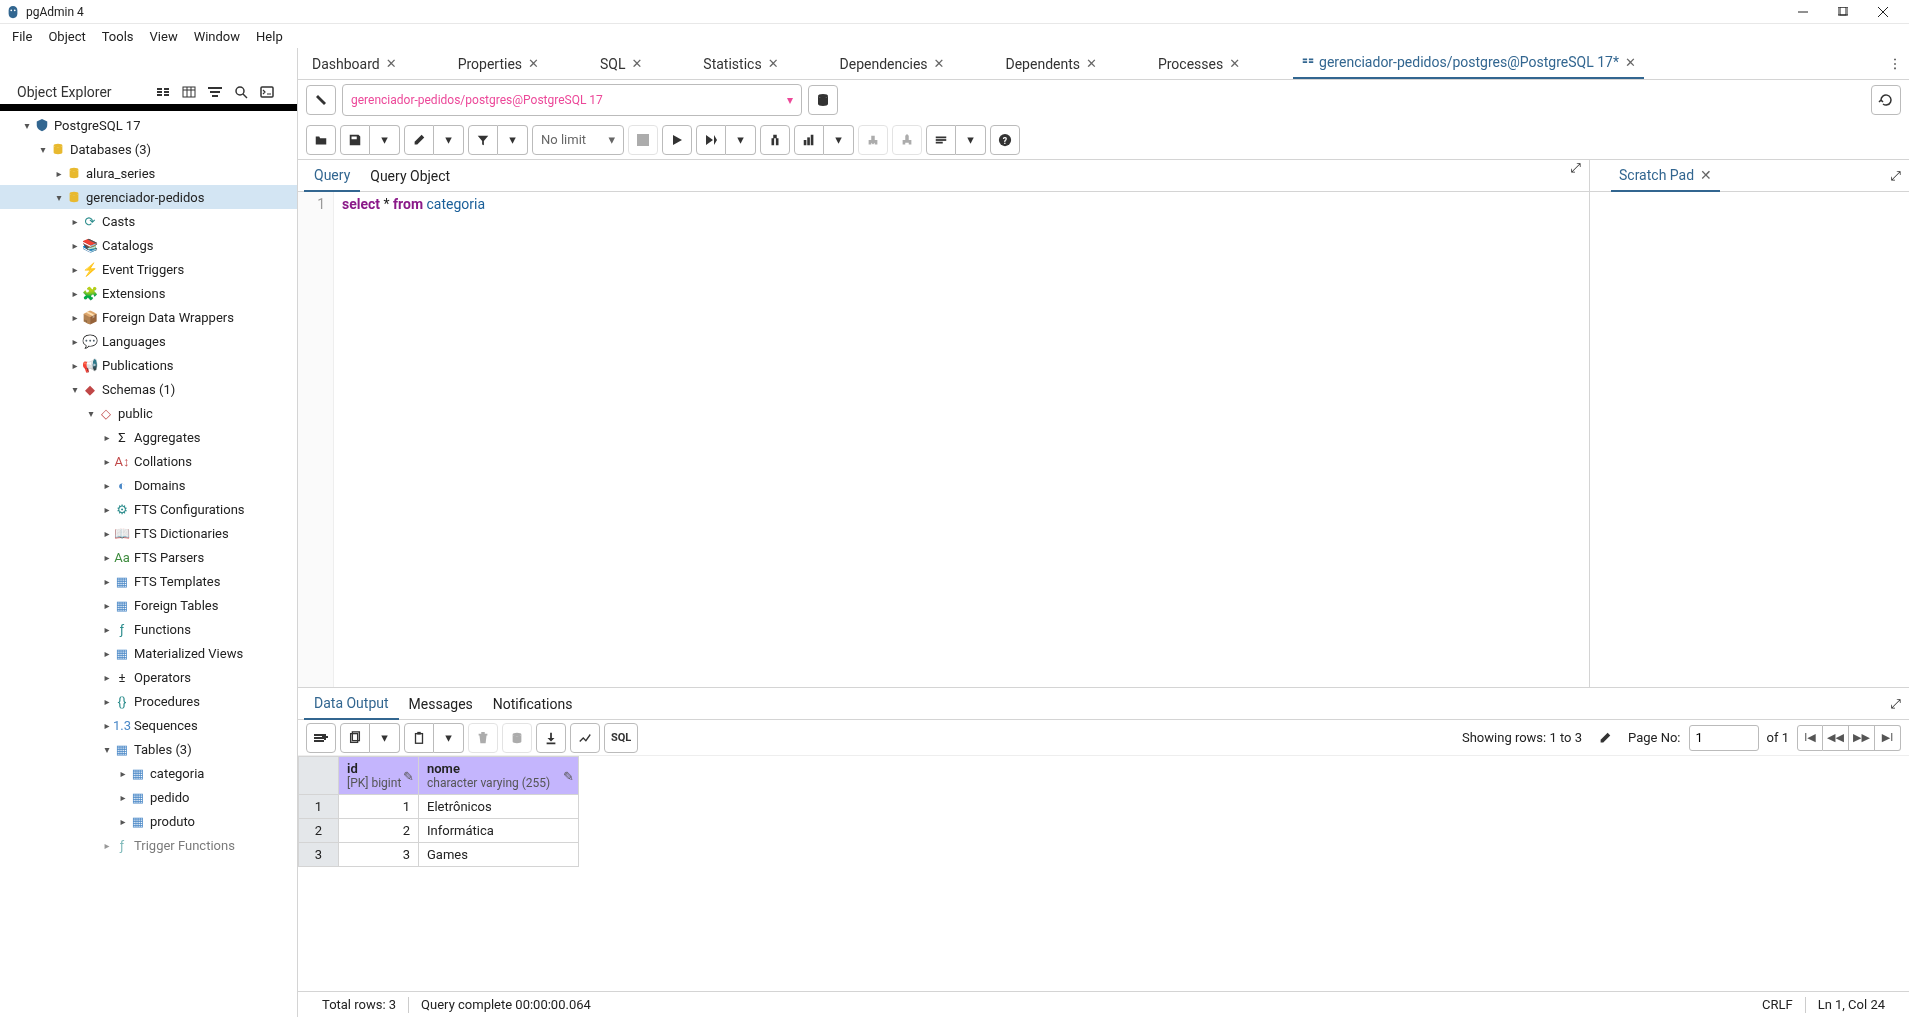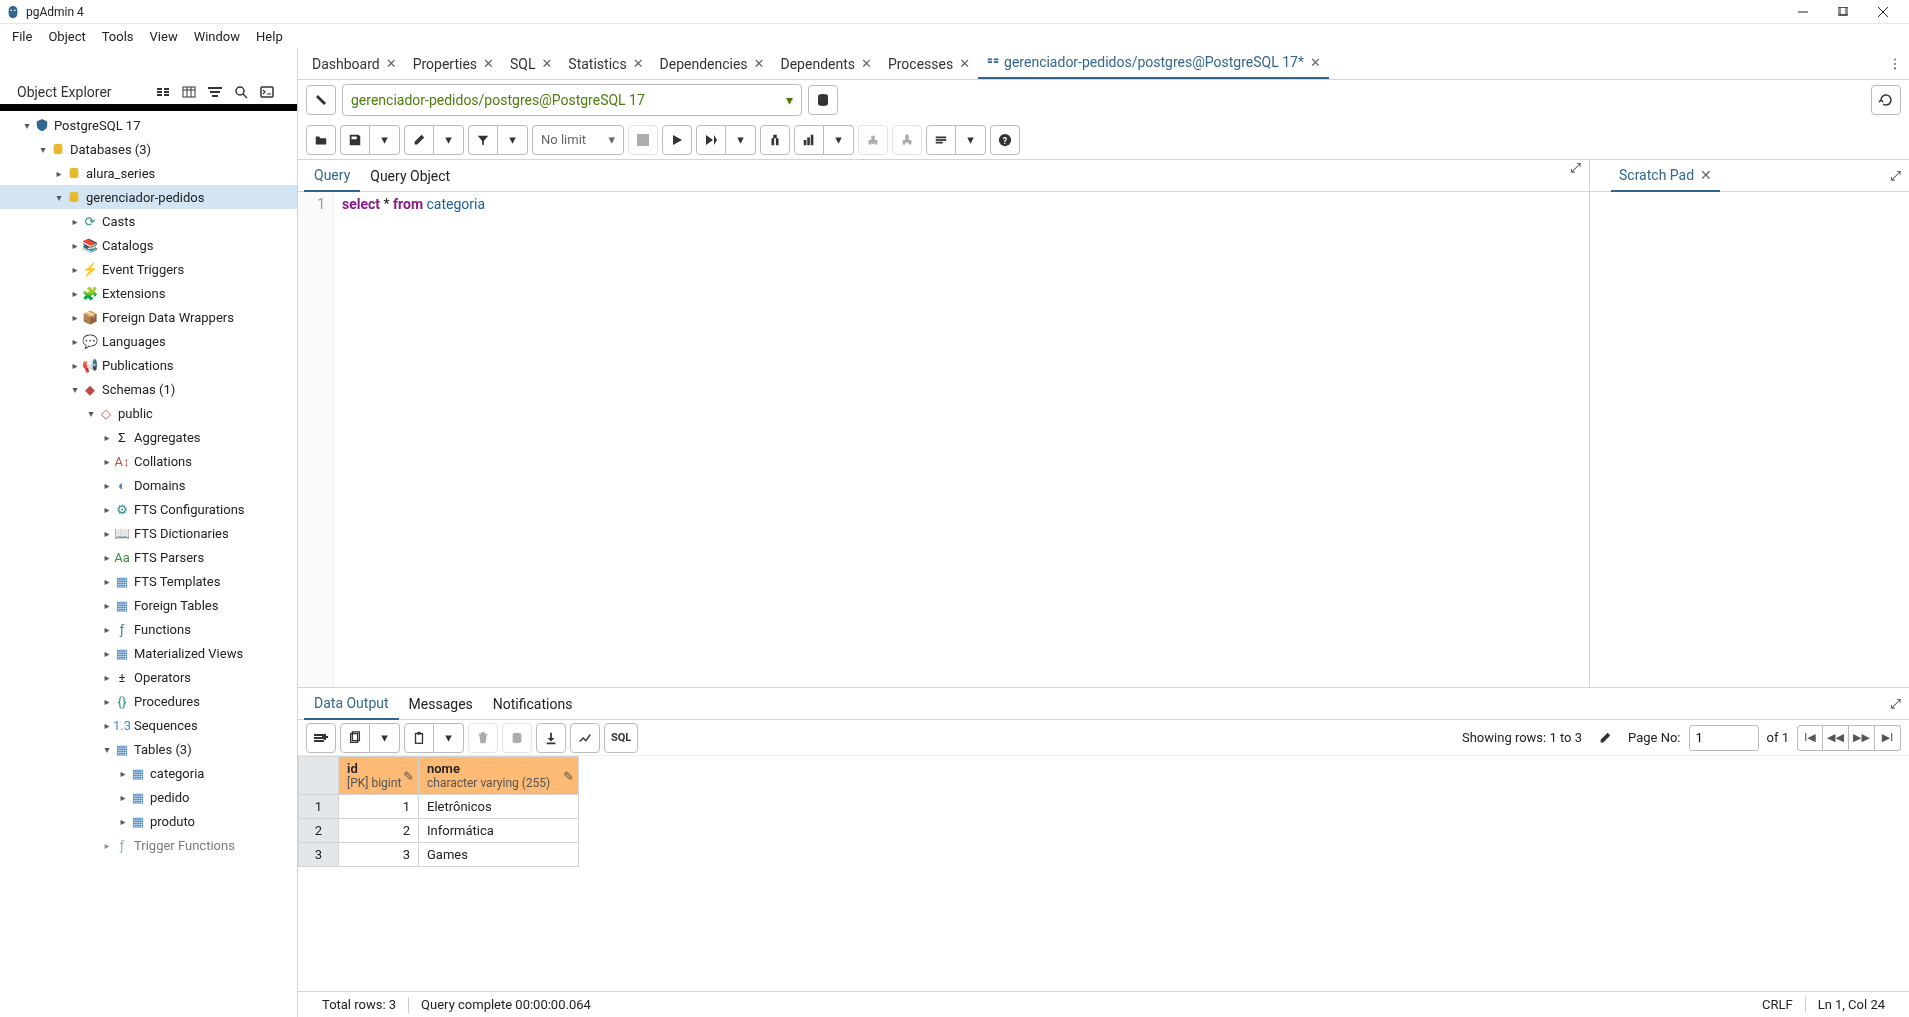--- a/index.html
+++ b/index.html
@@ -33,31 +33,31 @@
 
 
 .ind1 { padding-left: 20px; } .ind2 { padding-left: 36px; } .ind3 { padding-left: 52px; }
 .ind4 { padding-left: 68px; } .ind5 { padding-left: 84px; } .ind6 { padding-left: 100px; }
 .ind7 { padding-left: 116px; }
 
 
 .main { flex: 1; display: flex; flex-direction: column; min-width: 0; }
 
 
-.tabs { height: 32px; display: flex; align-items: center; border-bottom: 1px solid #d4d4d4; padding-left: 6px; overflow: hidden; }
+.tabs { height: 32px; display: flex; align-items: center; border-bottom: 1px solid #d4d4d4; padding-left: 6px; overflow: hidden; gap: 45px; }
 .tab { display: flex; align-items: center; padding: 0 8px; height: 32px; font-size: 14px; color: #333; white-space: nowrap; }
 .tab .close { margin-left: 6px; cursor: pointer; color: #666; font-size: 13px; }
 .tab.active { border-bottom: 3px solid #326690; color: #326690; }
 .tab .tabico { width: 14px; height: 14px; margin-right: 4px; }
 .tabs .more { margin-left: auto; width: 28px; height: 28px; display: flex; align-items: center; justify-content: center; cursor: pointer; }
 
 
 .connrow { height: 40px; display: flex; align-items: center; padding: 4px 8px; gap: 6px; }
 .connrow .conn-ico { width: 30px; height: 30px; border: 1px solid #bbb; border-radius: 4px; display: flex; align-items: center; justify-content: center; cursor: pointer; }
-.connselect { border: 1px solid #bbb; border-radius: 4px; height: 32px; display: flex; align-items: center; padding: 0 8px; width: 460px; color: #4d7c0f; font-size: 14px; cursor: pointer; }
+.connselect { border: 1px solid #bbb; border-radius: 4px; height: 32px; display: flex; align-items: center; padding: 0 8px; width: 460px; color: #ec4899; font-size: 12px; cursor: pointer; }
 .connselect .chev-down { margin-left: auto; }
 .connrow .right { margin-left: auto; }
 
 
 .toolbar { height: 40px; display: flex; align-items: center; padding: 4px 8px; gap: 4px; border-bottom: 1px solid #d4d4d4; }
 .tbtn { min-width: 30px; height: 30px; border: 1px solid #bbb; border-radius: 4px; display: flex; align-items: center; justify-content: center; cursor: pointer; background: #fff; color: #333; padding: 0 6px; }
 .tgroup { display: flex; }
 .tgroup .tbtn:first-child { border-radius: 4px 0 0 4px; }
 .tgroup .tbtn:last-child { border-radius: 0 4px 4px 0; border-left: none; }
 .tgroup .tbtn:not(:first-child):not(:last-child) { border-radius: 0; border-left: none; }
@@ -97,21 +97,21 @@
 .otoolbar .pginput { width: 70px; height: 26px; border: 1px solid #bbb; border-radius: 3px; padding: 0 6px; text-align: left; font-size: 13px; }
 .navbtns { display: flex; gap: 0; }
 .navbtns .nb { width: 26px; height: 26px; border: 1px solid #bbb; display: flex; align-items: center; justify-content: center; cursor: pointer; font-size: 11px; color: #555; }
 .navbtns .nb:first-child { border-radius: 3px 0 0 3px; }
 .navbtns .nb:last-child { border-radius: 0 3px 3px 0; }
 .navbtns .nb:not(:first-child) { border-left: none; }
 
 .grid { flex: 1; overflow: auto; }
 .gtable { border-collapse: collapse; }
 .gtable th, .gtable td { border: 1px solid #d4d4d4; font-size: 13px; }
-.gtable th { background: #fdba74; text-align: left; padding: 4px 8px; font-weight: normal; position: relative; }
+.gtable th { background: #c4b5fd; text-align: left; padding: 4px 8px; font-weight: normal; position: relative; }
 .gtable th .colname { font-weight: 600; }
 .gtable th .coltype { color: #555; font-size: 12px; }
 .gtable th .editico { position: absolute; right: 4px; top: 50%; transform: translateY(-50%); color: #555; }
 .gtable td { padding: 4px 8px; }
 .gtable td.rownum { background: #e4e7ea; text-align: center; width: 40px; }
 .gtable td.num { text-align: right; }
 .gtable th.corner { background: #e4e7ea; width: 40px; }
 
 
 .status { height: 26px; border-top: 1px solid #d4d4d4; display: flex; align-items: center; padding: 0 12px; font-size: 13px; }

